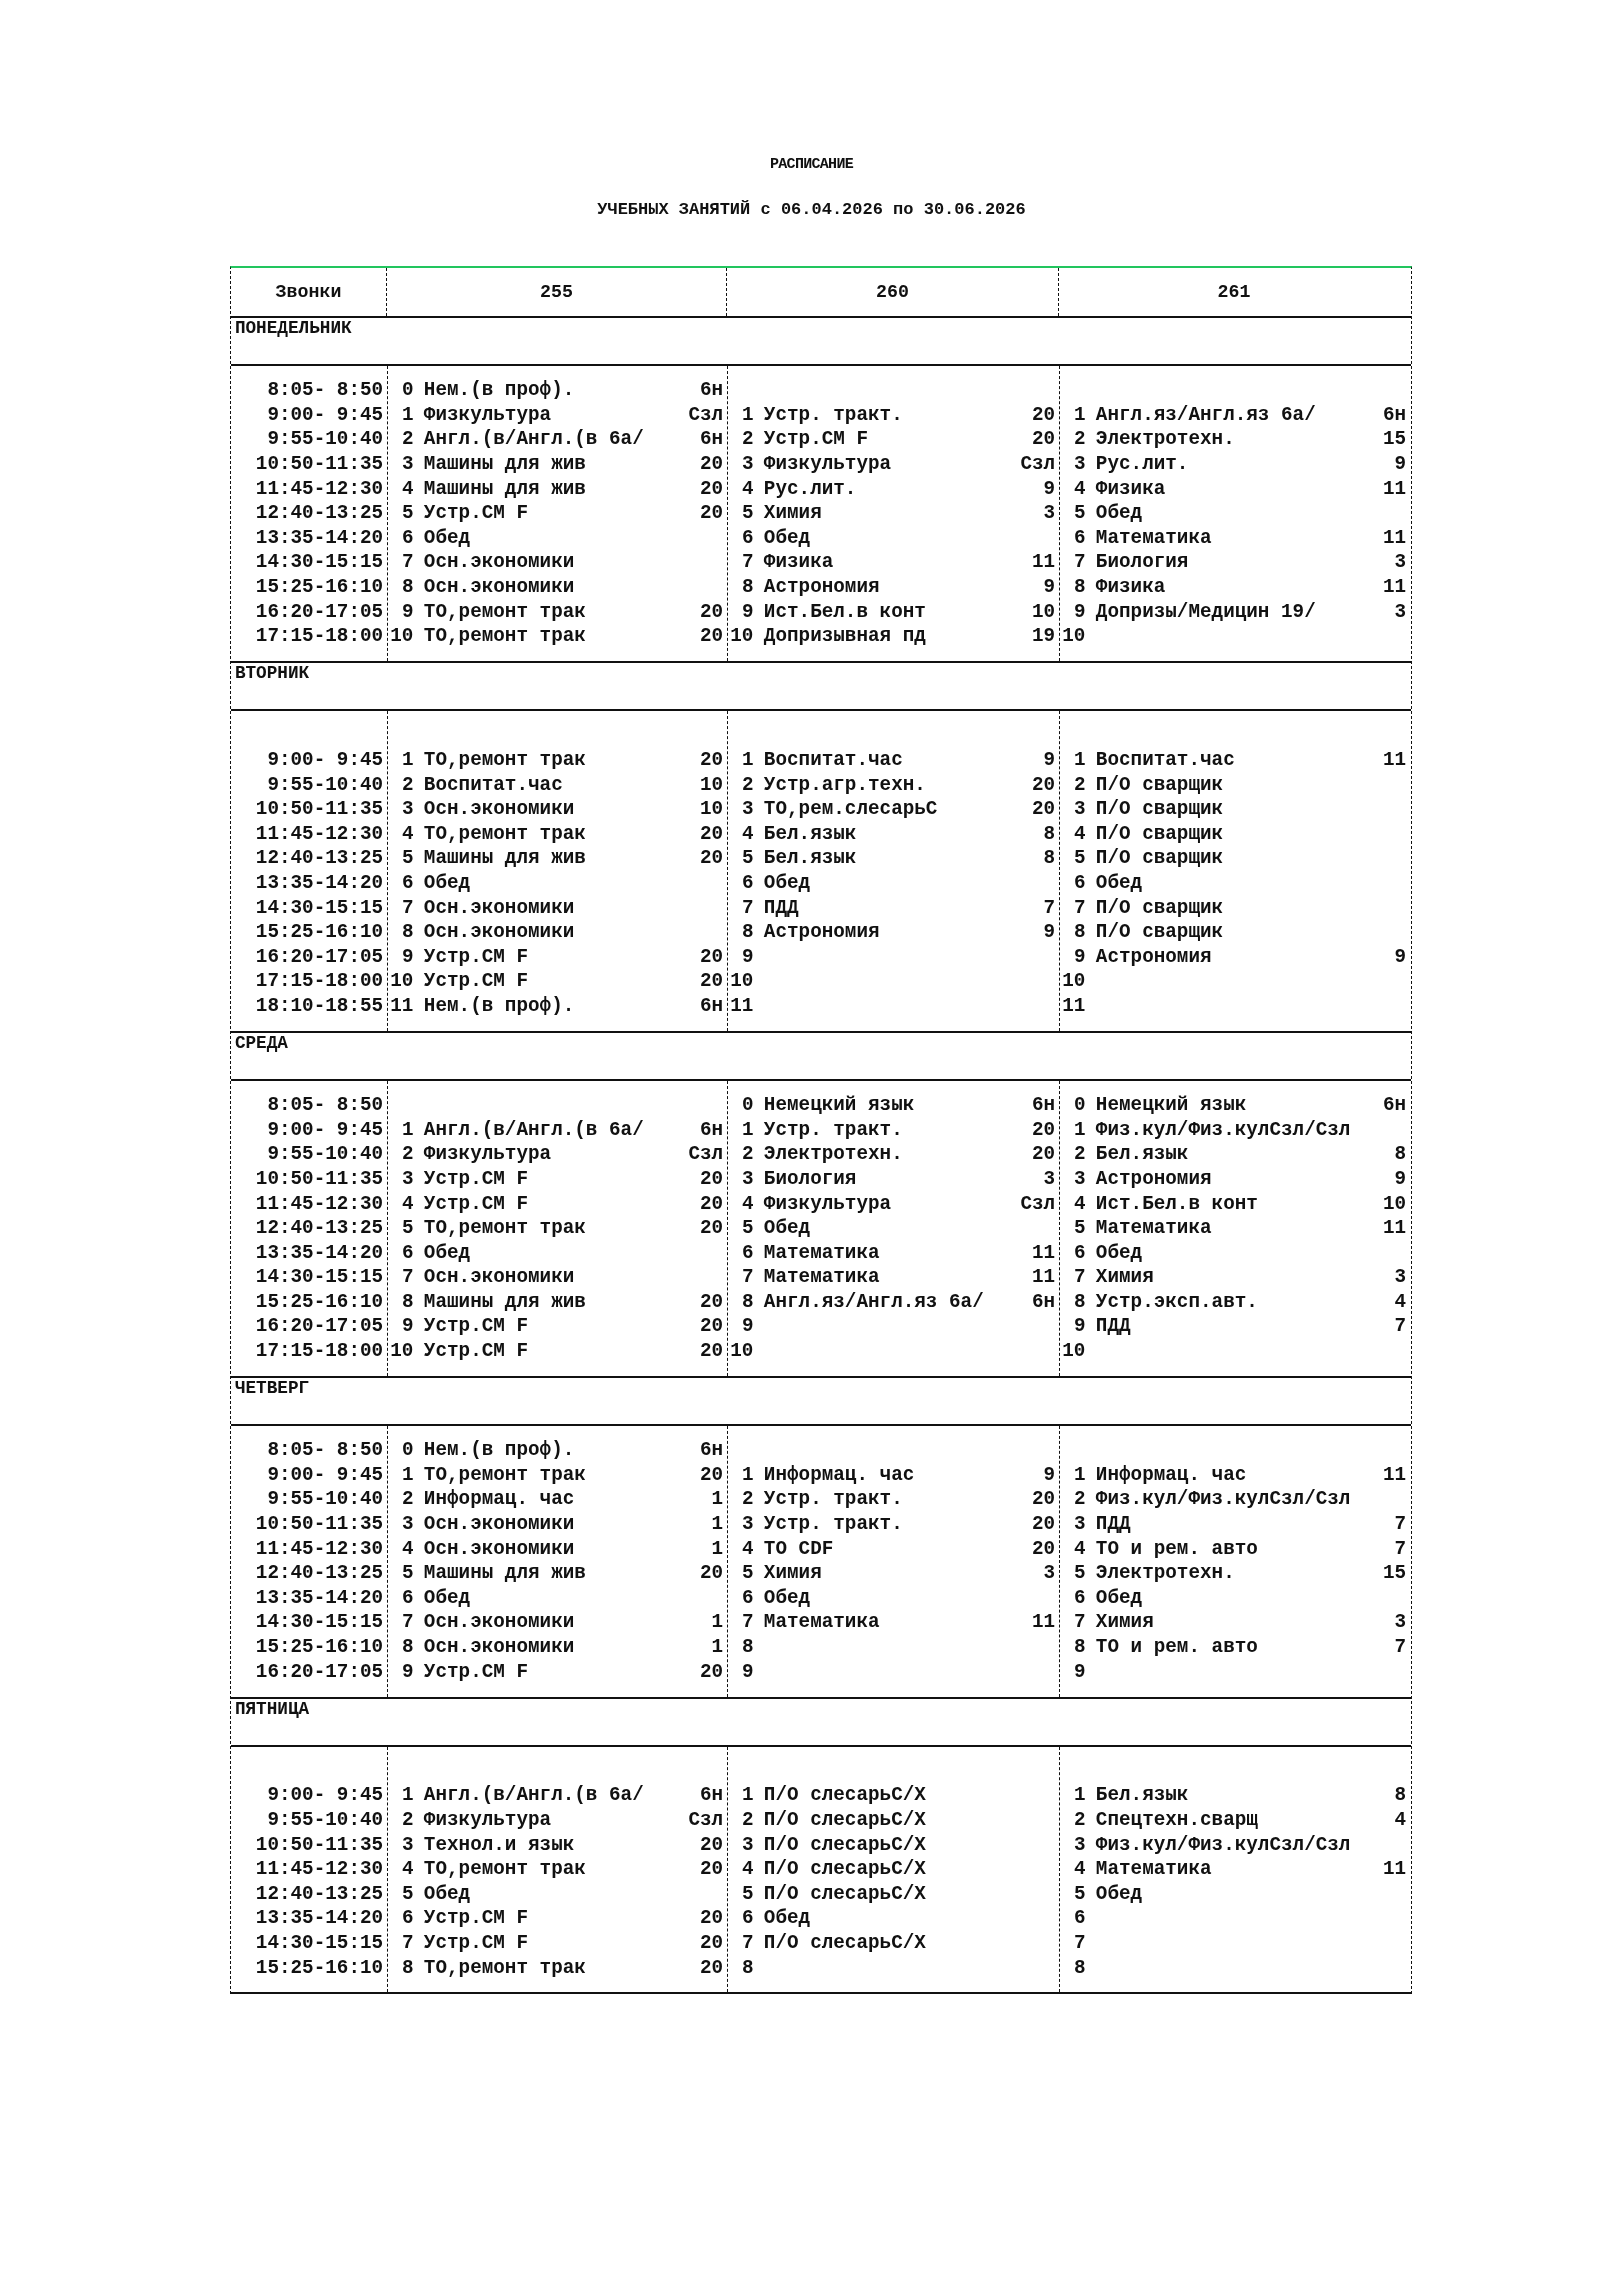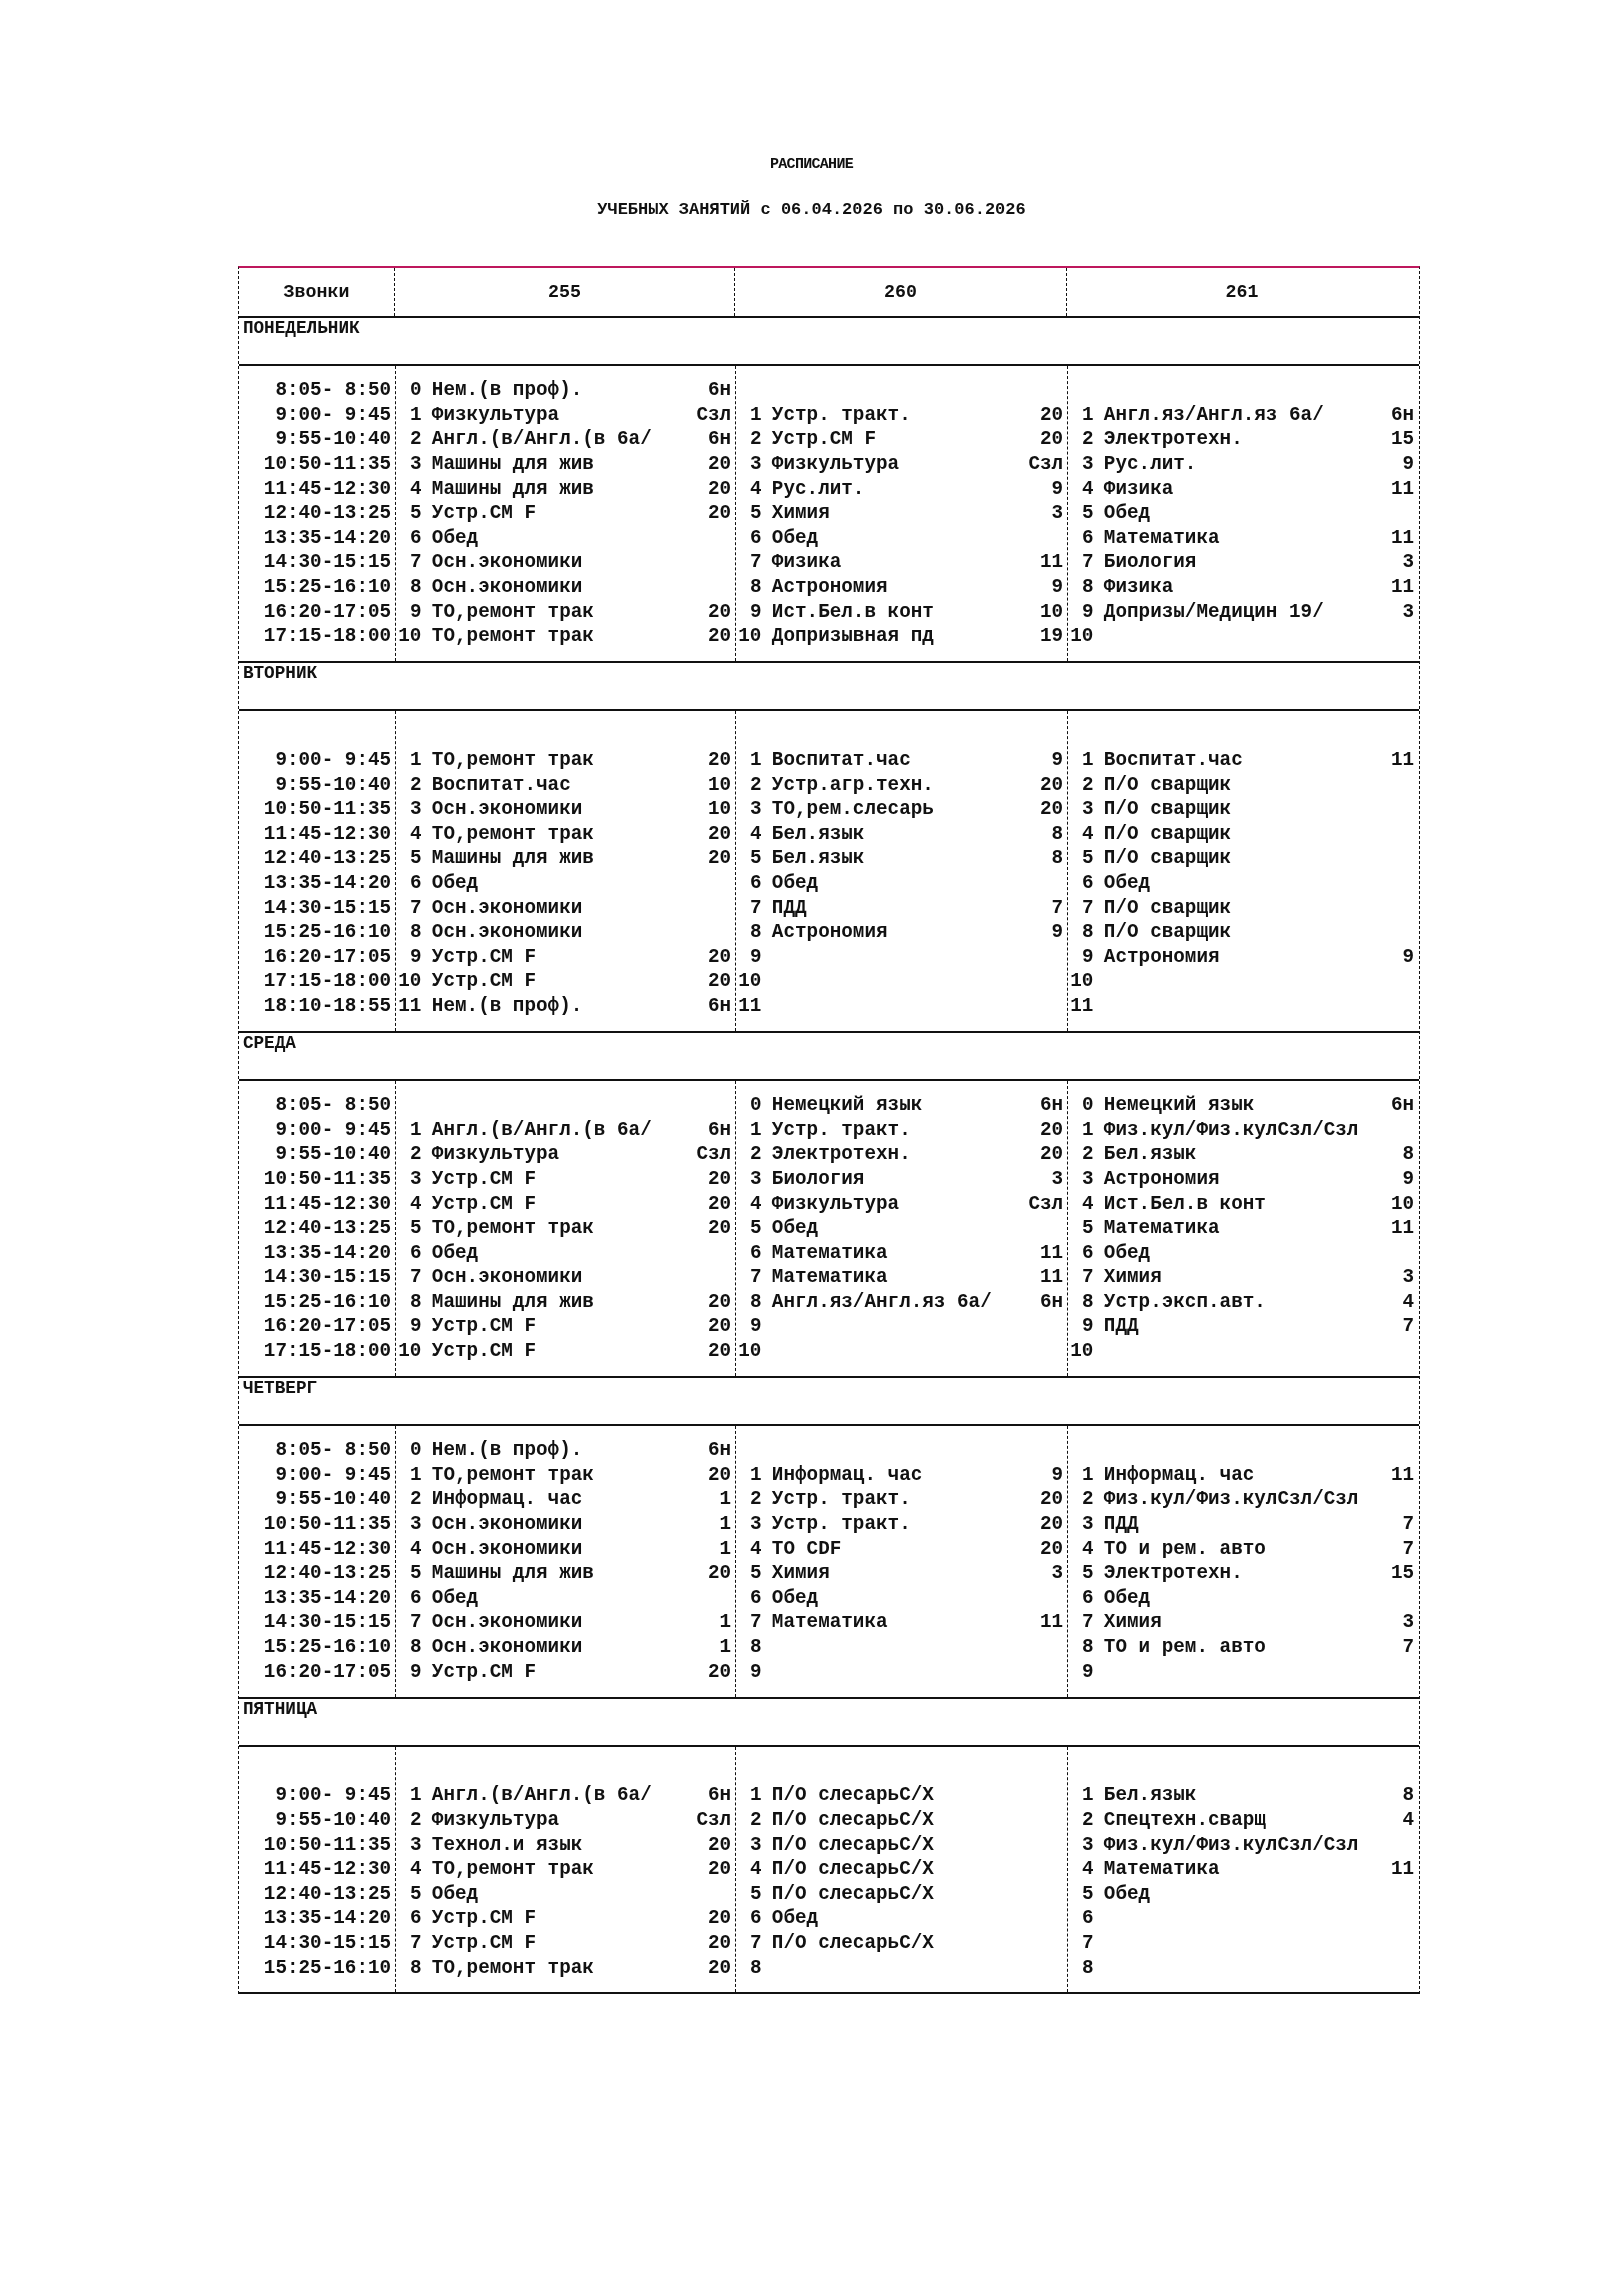--- a/index.html
+++ b/index.html
@@ -9,22 +9,22 @@
     color: #111111;
   }
   .title {
     position: absolute; left: 0; width: 1623px; text-align: center;
     font-weight: bold; letter-spacing: -0.7px;
   }
   #title1 { top: 156px; font-size: 15px; }
   #title2 { top: 200px; font-size: 17px; letter-spacing: 0; }
 
   #sched {
-    position: absolute; left: 238px; top: 266px; width: 1182px;
-    border-top: 2px solid #be185d; border-left: 1.3px dashed #111; border-right: 1.3px dashed #111;
+    position: absolute; left: 230px; top: 266px; width: 1182px;
+    border-top: 2px solid #22c55e; border-left: 1.3px dashed #111; border-right: 1.3px dashed #111;
     box-sizing: border-box;
   }
   .hdr { display: flex; height: 50px; border-bottom: 2px solid #111; box-sizing: border-box; }
   .hdr > div {
     display: flex; align-items: center; justify-content: center;
     font-size: 18.3px; font-weight: bold; box-sizing: border-box;
   }
   .c0 { width: 156px; }
   .c1 { width: 340px; }
   .c2 { width: 332px; }
@@ -147,21 +147,21 @@
           <div class="row"><span class="num">7</span><span class="subj">Осн.экономики</span><span class="room"></span></div>
           <div class="row"><span class="num">8</span><span class="subj">Осн.экономики</span><span class="room"></span></div>
           <div class="row"><span class="num">9</span><span class="subj">Устр.СМ F</span><span class="room">20</span></div>
           <div class="row"><span class="num">10</span><span class="subj">Устр.СМ F</span><span class="room">20</span></div>
           <div class="row"><span class="num">11</span><span class="subj">Нем.(в проф).</span><span class="room">6н</span></div>
         </div>
         <div class="col c2 vline">
           <div class="row"><span class="num"></span><span class="subj"></span><span class="room"></span></div>
           <div class="row"><span class="num">1</span><span class="subj">Воспитат.час</span><span class="room">9</span></div>
           <div class="row"><span class="num">2</span><span class="subj">Устр.агр.техн.</span><span class="room">20</span></div>
-          <div class="row"><span class="num">3</span><span class="subj">ТО,рем.слесарь</span><span class="room">20</span></div>
+          <div class="row"><span class="num">3</span><span class="subj">ТО,рем.слесарьС</span><span class="room">20</span></div>
           <div class="row"><span class="num">4</span><span class="subj">Бел.язык</span><span class="room">8</span></div>
           <div class="row"><span class="num">5</span><span class="subj">Бел.язык</span><span class="room">8</span></div>
           <div class="row"><span class="num">6</span><span class="subj">Обед</span><span class="room"></span></div>
           <div class="row"><span class="num">7</span><span class="subj">ПДД</span><span class="room">7</span></div>
           <div class="row"><span class="num">8</span><span class="subj">Астрономия</span><span class="room">9</span></div>
           <div class="row"><span class="num">9</span><span class="subj"></span><span class="room"></span></div>
           <div class="row"><span class="num">10</span><span class="subj"></span><span class="room"></span></div>
           <div class="row"><span class="num">11</span><span class="subj"></span><span class="room"></span></div>
         </div>
         <div class="col c3">

